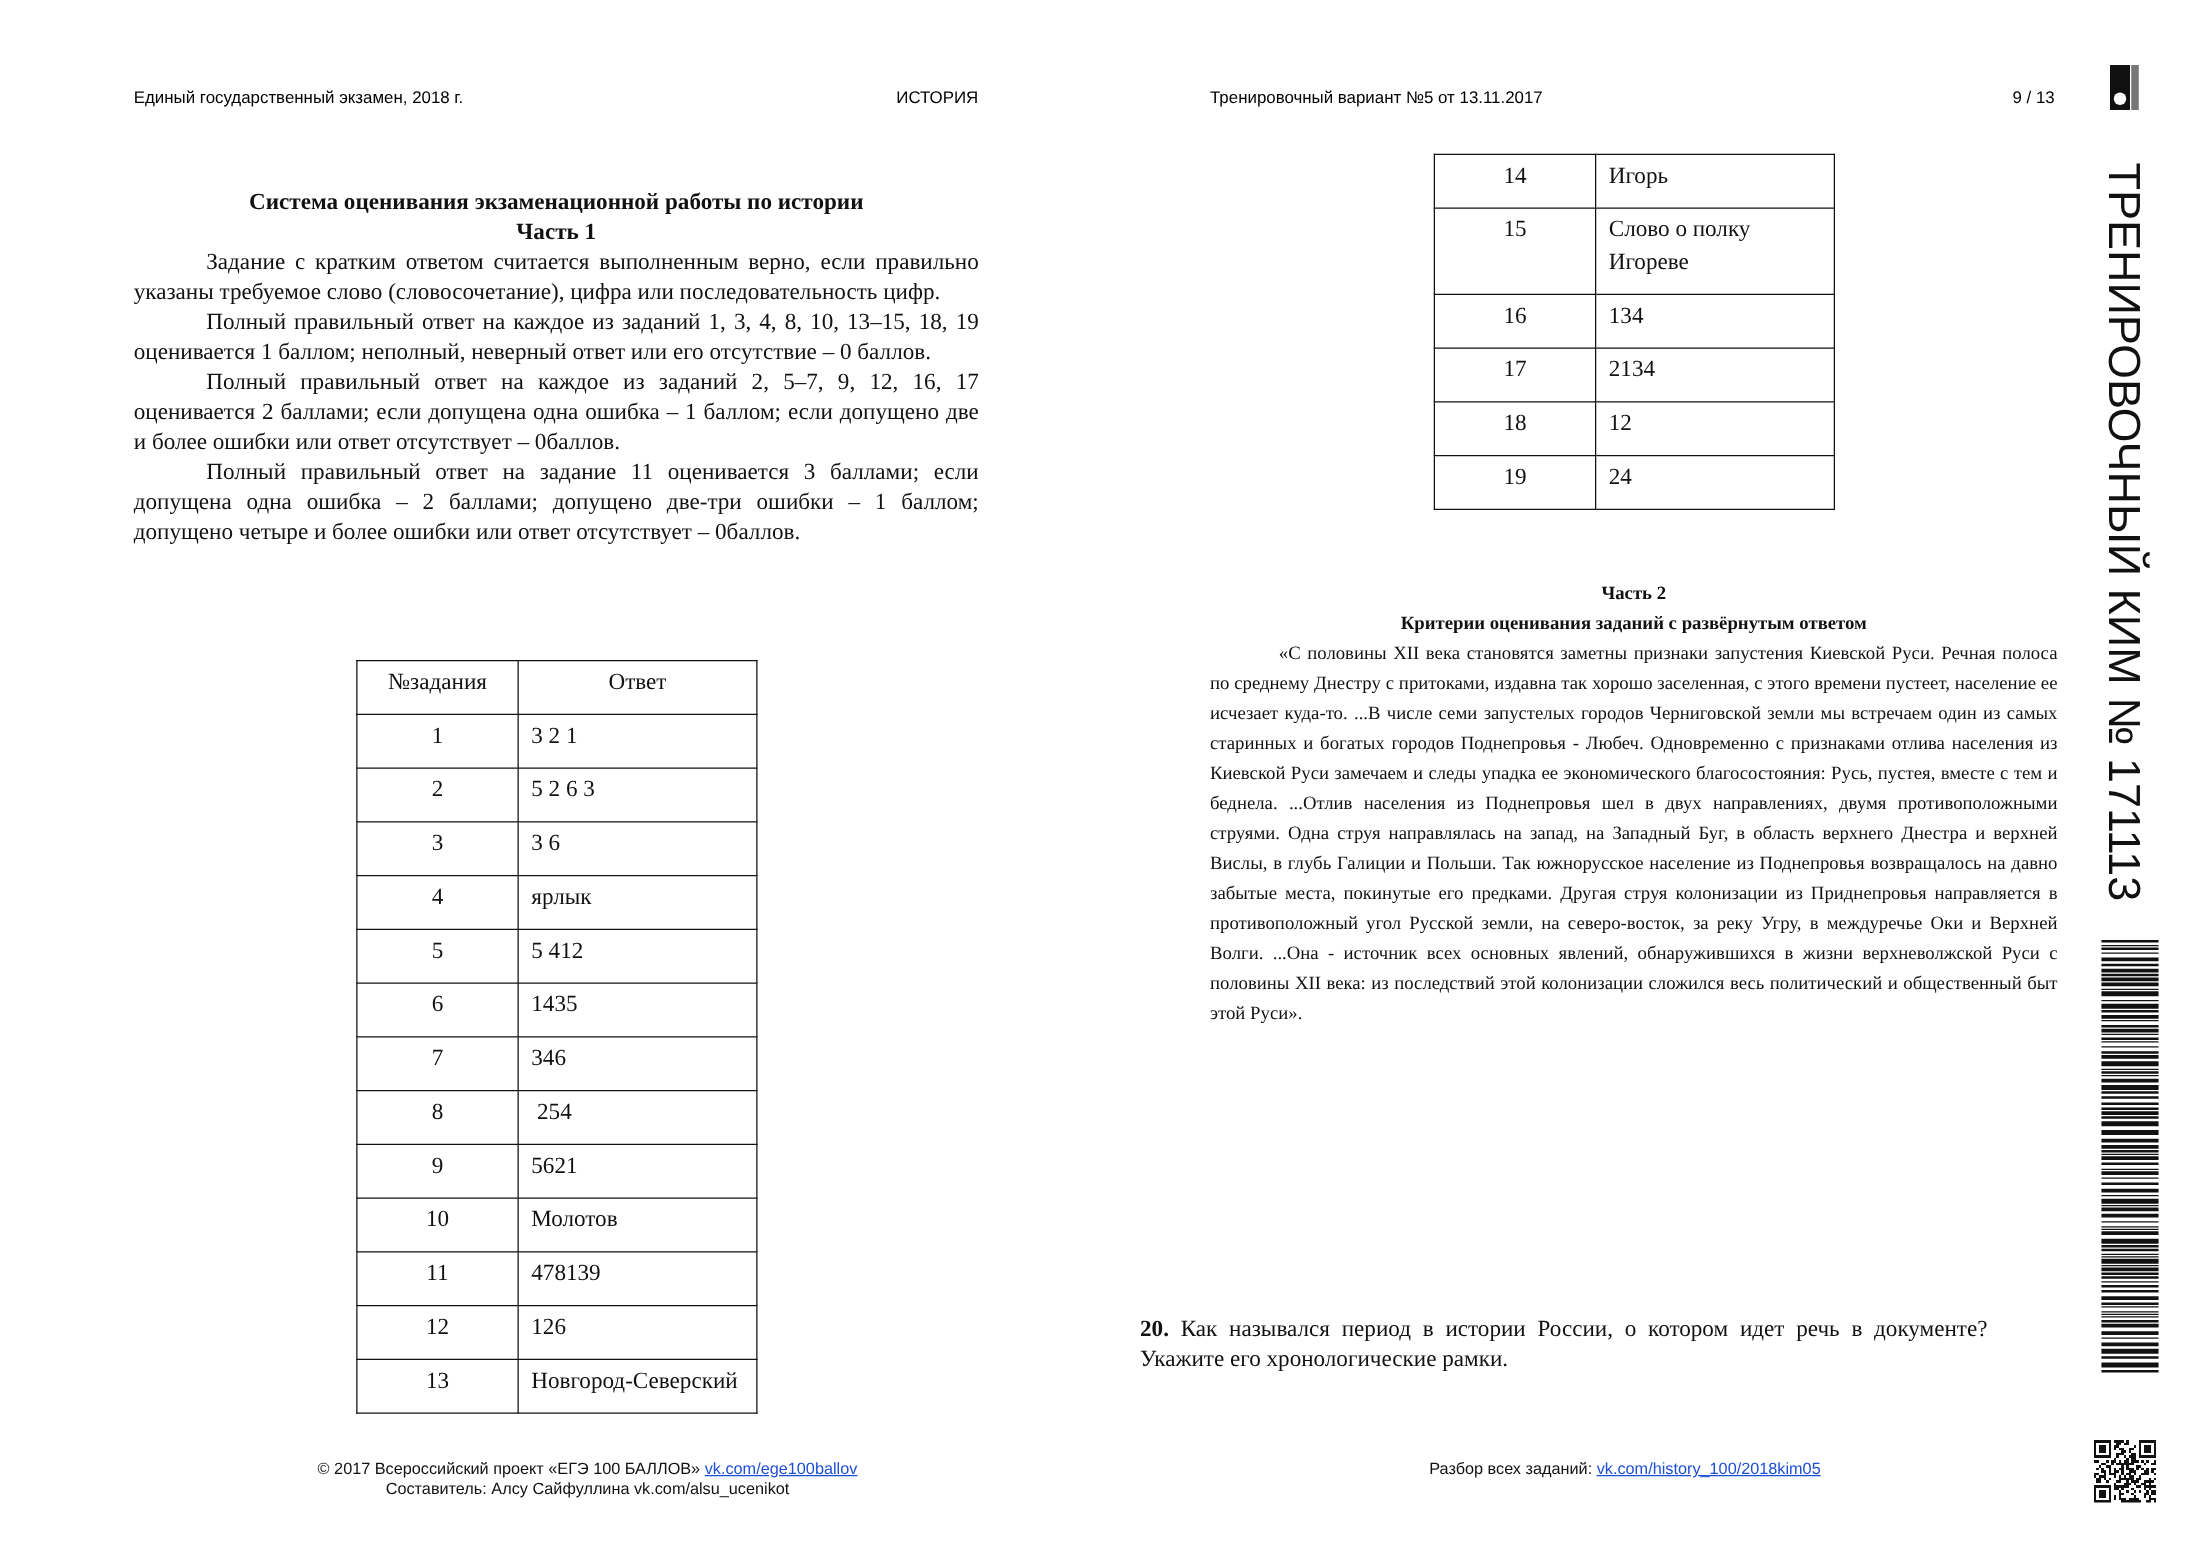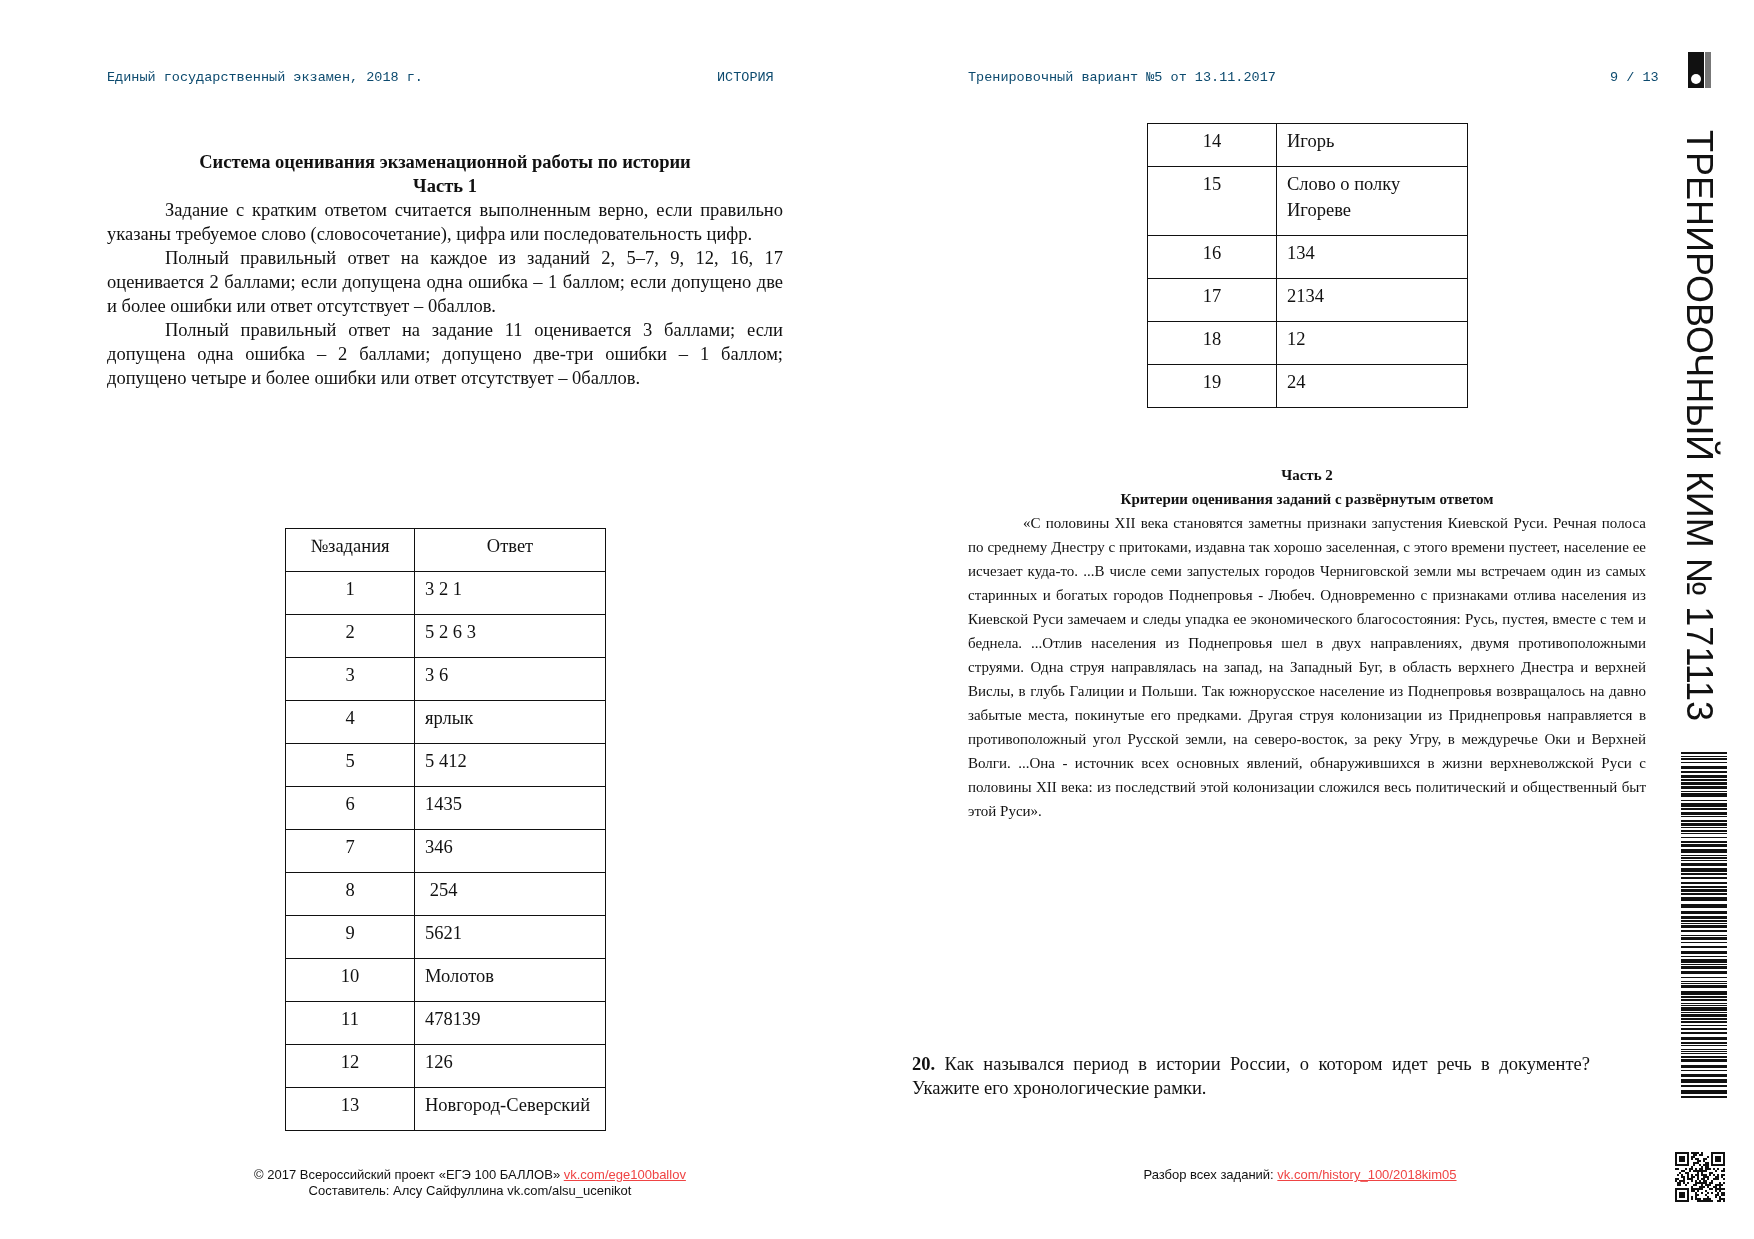--- a/index.html
+++ b/index.html
@@ -1,49 +1,50 @@
 <!DOCTYPE html>
 <html><head>
 <meta charset="utf-8">
 <style>
   html, body { margin: 0; padding: 0; background: #ffffff; }
   body { width: 1754px; height: 1239px; position: relative; overflow: hidden; color: #111; }
-  .hdr { position: absolute; top: 70px; font-family: Liberation Mono, monospace; font-size: 13.5px; color: #0c4a6e; }
+  .hdr { position: absolute; top: 70px; font-family: Liberation Sans, sans-serif; font-size: 13.5px; color: #000000; }
   .left-col { position: absolute; left: 107px; top: 150px; width: 676px; font-family: "Liberation Serif", serif; font-size: 18.5px; line-height: 24px; }
   .title-bold { font-weight: bold; text-align: center; }
   .para { text-indent: 58px; text-align: justify; margin: 0; }
   table.ans { border-collapse: collapse; font-family: "Liberation Serif", serif; font-size: 18.5px; line-height: 26px; }
   table.ans td, table.ans th { border: 1.5px solid #111; vertical-align: top; padding: 4px 10px 12px 10px; font-weight: normal; }
   table.ans td.num { text-align: center; width: 108px; }
   table.ans td.val { width: 170px; }
   table.ans th { text-align: center; }
   #table1 { position: absolute; left: 285px; top: 528px; }
   #table2 { position: absolute; left: 1147px; top: 123px; }
   .right-col { position: absolute; left: 968px; top: 463px; width: 678px; font-family: "Liberation Serif", serif; font-size: 15px; line-height: 24px; }
   .q20 { position: absolute; left: 912px; top: 1052px; width: 678px; font-family: "Liberation Serif", serif; font-size: 18.5px; line-height: 24px; text-align: justify; }
   .footer { position: absolute; top: 1167px; font-family: "Liberation Sans", sans-serif; font-size: 13px; line-height: 16px; text-align: center; color: #111; }
-  .footer a { color: #ef4444; text-decoration: underline; }
+  .footer a { color: #1d4ed8; text-decoration: underline; }
   .side-title { position: absolute; left: 1680px; top: 130px; width: 40px; height: 580px; }
   .side-title span { position: absolute; left: 0; top: 0; transform-origin: 0 0; transform: translate(40px, 0) rotate(90deg); white-space: nowrap; font-family: "Liberation Sans", sans-serif; font-size: 36px; letter-spacing: 0px; color: #111; }
   .logo-mark { position: absolute; left: 1688px; top: 52px; width: 24px; height: 36px; }
   .barcode { position: absolute; left: 1681px; top: 752px; width: 46px; height: 348px; }
   .qr { position: absolute; left: 1675px; top: 1152px; width: 50px; height: 50px; }
 </style>
 </head>
 <body>
 
 <div class="hdr" style="left:107px;">Единый государственный экзамен, 2018 г.</div>
 <div class="hdr" style="left:717px;">ИСТОРИЯ</div>
 <div class="hdr" style="left:968px;text-align:right;">Тренировочный вариант №5 от 13.11.2017</div>
 <div class="hdr" style="left:1610px;text-align:center;">9 / 13</div>
 
 <div class="left-col">
   <div class="title-bold">Система оценивания экзаменационной работы по истории</div>
   <div class="title-bold">Часть 1</div>
   <p class="para">Задание с кратким ответом считается выполненным верно, если правильно указаны требуемое слово (словосочетание), цифра или последовательность цифр.</p>
+  <p class="para">Полный правильный ответ на каждое из заданий 1, 3, 4, 8, 10, 13–15, 18, 19 оценивается 1 баллом; неполный, неверный ответ или его отсутствие – 0 баллов.</p>
   <p class="para">Полный правильный ответ на каждое из заданий 2, 5–7, 9, 12, 16, 17 оценивается 2 баллами; если допущена одна ошибка – 1 баллом; если допущено две и более ошибки или ответ отсутствует – 0баллов.</p>
   <p class="para">Полный правильный ответ на задание 11 оценивается 3 баллами; если допущена одна ошибка – 2 баллами; допущено две-три ошибки – 1 баллом; допущено четыре и более ошибки или ответ отсутствует – 0баллов.</p>
 </div>
 
 <table class="ans" id="table1">
   <thead>
     <tr>
       <th style="width:108px;">№задания</th>
       <th style="width:170px;">Ответ</th>
     </tr>

